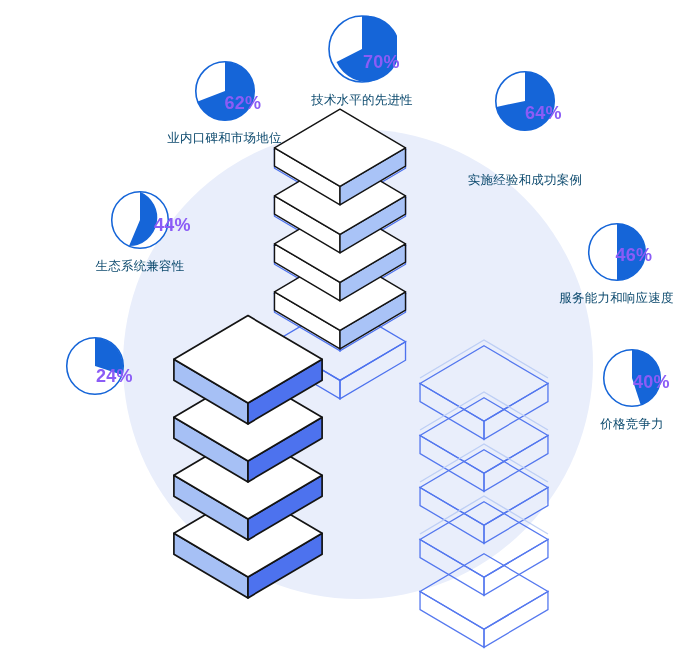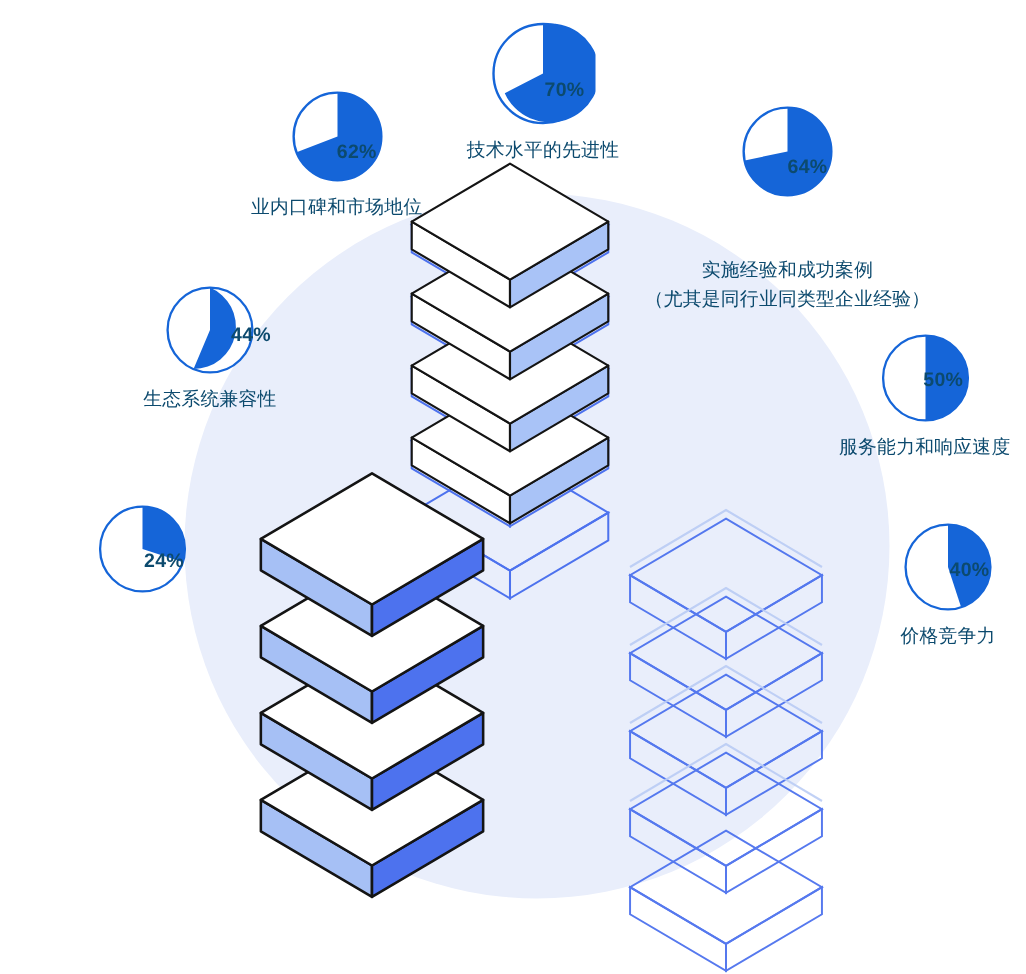--- a/index.html
+++ b/index.html
@@ -38,22 +38,22 @@
     font-size:12.5px;
     color:#0c4a6e;
     white-space:nowrap;
     text-align:center;
     line-height:1.55;
     letter-spacing:.2px;
   }
   .pie-label .l2{display:block;}
   .pie-pct{
     position:absolute;
-    color:#0c4a6e;
-    font-size:13px;
+    color:#8b5cf6;
+    font-size:18px;
     font-weight:700;
     letter-spacing:.2px;
     pointer-events:none;
   }
 </style>
 </head>
 <body>
 
 <div id="stage">
 
@@ -190,21 +190,20 @@
   <div class="pie-node" style="left:430px;top:70px;width:190px;gap:32px;">
     <div class="pie-wrap">
       <svg class="pie-svg" width="62" height="62" viewBox="0 0 70 70">
         <circle cx="35" cy="35" r="33" fill="#ffffff" stroke="#1565d8" stroke-width="1.8"></circle>
         <path d="M35,35 L35,2 A33,33 0 1,1 2.8,41.7 Z" fill="#1565d8"></path>
       </svg>
       <span class="pie-pct" style="left:31px;top:33px;">64%</span>
     </div>
     <div class="pie-label">
       <span>实施经验和成功案例</span>
-      <span class="l2">（尤其是同行业同类型企业经验）</span>
     </div>
   </div>
 
   <div class="pie-node" style="left:81px;top:190px;width:118px;">
     <div class="pie-wrap">
       <svg class="pie-svg" width="60" height="60" viewBox="0 0 70 70">
         <circle cx="35" cy="35" r="33" fill="#ffffff" stroke="#1565d8" stroke-width="1.8"></circle>
         <path d="M35,35 L35,2 A33,33 0 0,1 22.2,65.4 Z" fill="#1565d8"></path>
       </svg>
       <span class="pie-pct" style="left:44px;top:25px;">44%</span>
@@ -213,21 +212,21 @@
       <span>生态系统兼容性</span>
     </div>
   </div>
 
   <div class="pie-node" style="left:554px;top:222px;width:125px;">
     <div class="pie-wrap">
       <svg class="pie-svg" width="60" height="60" viewBox="0 0 70 70">
         <circle cx="35" cy="35" r="33" fill="#ffffff" stroke="#1565d8" stroke-width="1.8"></circle>
         <path d="M35,35 L35,2 A33,33 0 0,1 35,68 Z" fill="#1565d8"></path>
       </svg>
-      <span class="pie-pct" style="left:29px;top:23px;">50%</span>
+      <span class="pie-pct" style="left:29px;top:23px;">46%</span>
     </div>
     <div class="pie-label">
       <span>服务能力和响应速度</span>
     </div>
   </div>
 
   <div class="pie-node" style="left:30px;top:336px;width:130px;">
     <div class="pie-wrap">
       <svg class="pie-svg" width="60" height="60" viewBox="0 0 70 70">
         <circle cx="35" cy="35" r="33" fill="#ffffff" stroke="#1565d8" stroke-width="1.8"></circle>

